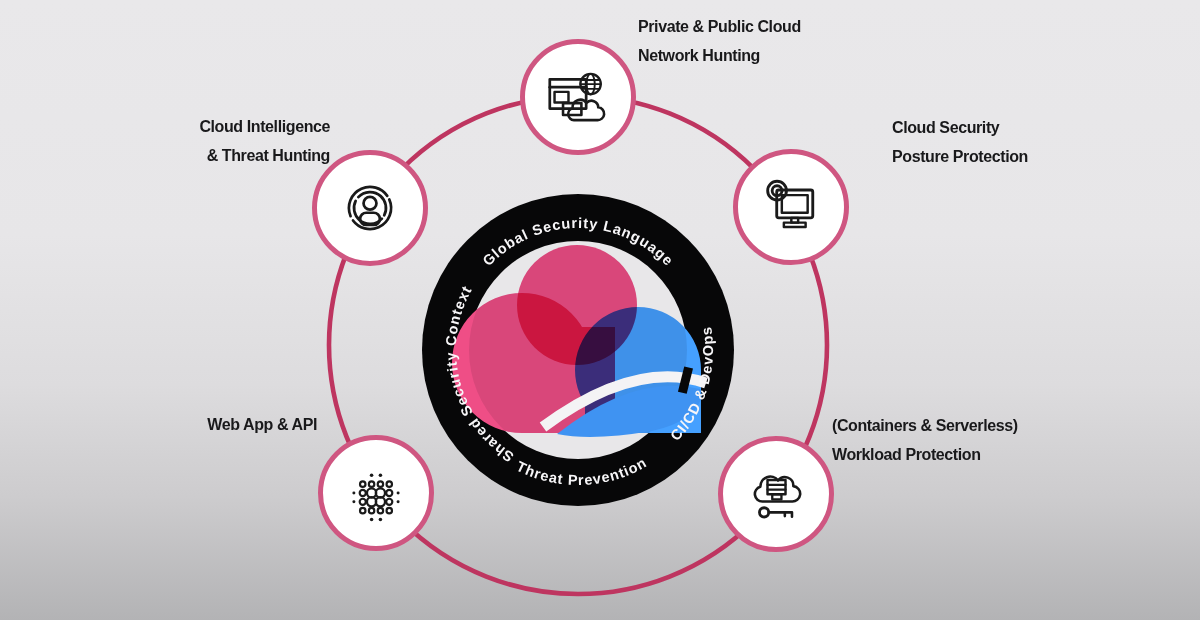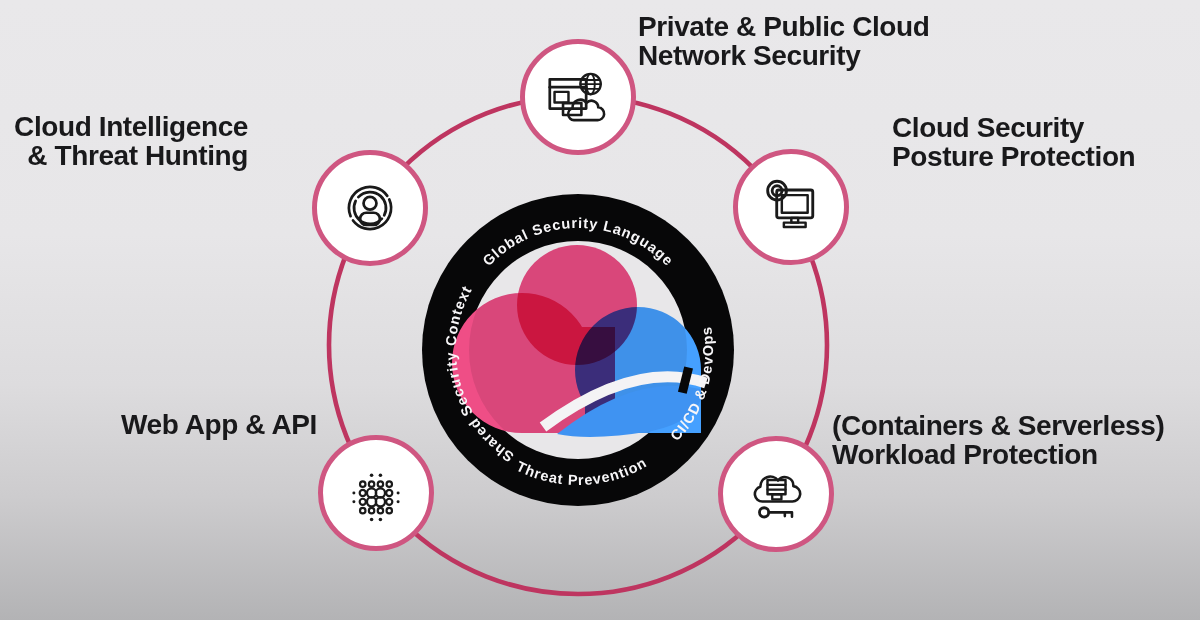--- a/index.html
+++ b/index.html
@@ -15,26 +15,26 @@
     background:#FFFFFF;border:5px solid #CF5681;box-sizing:content-box;
     display:flex;align-items:center;justify-content:center;
   }
   .node svg{width:68px;height:68px;display:block;}
   .node-top{left:520px;top:39px;}
   .node-ul{left:312px;top:150px;}
   .node-ur{left:733px;top:149px;}
   .node-ll{left:318px;top:435px;}
   .node-lr{left:718px;top:436px;}
   .lbl{
-    position:absolute;color:#19191B;font-weight:700;font-size:28px;line-height:29px;
+    position:absolute;color:#19191B;font-weight:700;font-size:16px;line-height:29px;
     letter-spacing:-0.4px;white-space:nowrap;
   }
   .lbl span{display:block;}
   .lbl-top{left:638px;top:12px;text-align:left;}
-  .lbl-ul{right:952px;top:112px;text-align:right;margin-left:8px;}
+  .lbl-ul{right:870px;top:112px;text-align:right;margin-left:8px;}
   .lbl-ur{left:892px;top:113px;text-align:left;}
   .lbl-ll{right:883px;top:410px;text-align:center;}
   .lbl-lr{left:832px;top:411px;text-align:left;}
   .ic{stroke:#1A1A1A;fill:none;stroke-linejoin:round;stroke-linecap:round;}
 </style>
 </head>
 <body>
 
 <div class="canvas">
 
@@ -143,21 +143,21 @@
       <rect class="ic" x="37.5" y="29.5" width="26.5" height="21" stroke-width="3.6"></rect>
       <path class="ic" d="M37.5,36.5 H64 M37.5,43.5 H64" stroke-width="3.2"></path>
       <rect class="ic" x="44.5" y="50.5" width="13.5" height="7.5" fill="#fff" stroke-width="3.4"></rect>
       <circle class="ic" cx="32.5" cy="77" r="6.8" stroke-width="4.2"></circle>
       <path class="ic" d="M39.5,77 H73.5 M73.5,77 V83.5 M63,77 V82.5" stroke-width="3.8"></path>
     </svg>
   </div>
 
   <div class="lbl lbl-top">
     <span>Private &amp; Public Cloud</span>
-    <span>Network Security</span>
+    <span>Network Hunting</span>
   </div>
   <div class="lbl lbl-ul">
     <span>Cloud Intelligence</span>
     <span>&amp; Threat Hunting</span>
   </div>
   <div class="lbl lbl-ur">
     <span>Cloud Security</span>
     <span>Posture Protection</span>
   </div>
   <div class="lbl lbl-ll">

